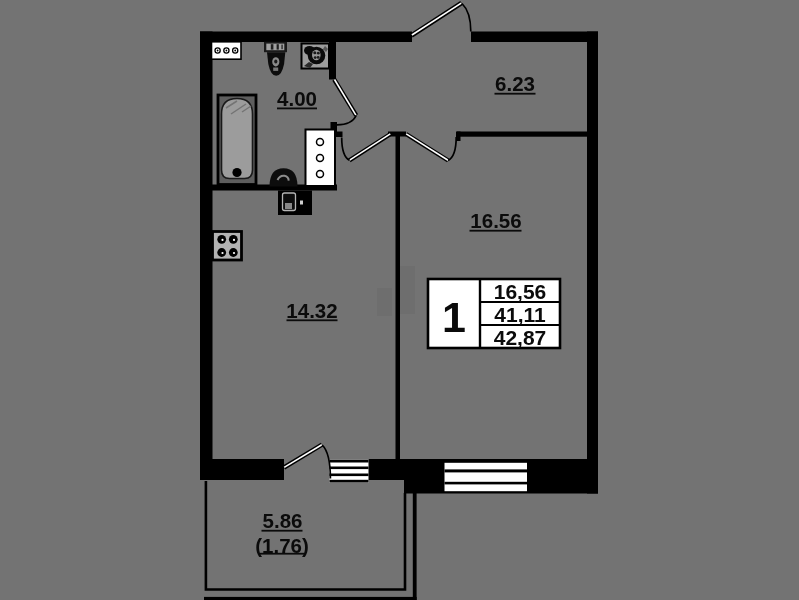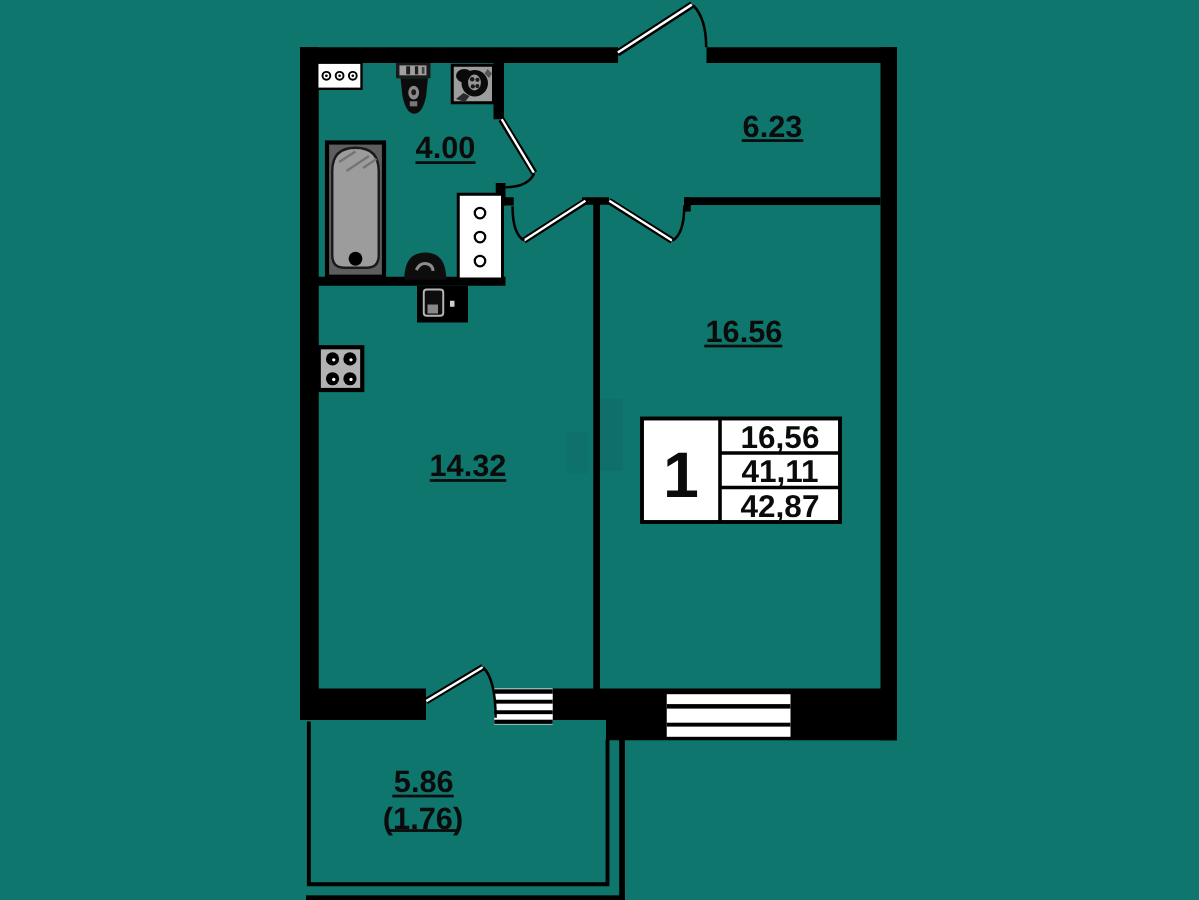--- a/index.html
+++ b/index.html
@@ -1,16 +1,16 @@
 <!DOCTYPE html>
 <html><head>
 <meta charset="utf-8">
 <style>
   html,body{margin:0;padding:0;background:#ffffff;}
-  .wrap{position:relative;width:799px;height:600px;background:#0f766e;overflow:hidden;}
+  .wrap{position:relative;width:799px;height:600px;background:#737373;overflow:hidden;}
   svg{position:absolute;left:0;top:0;}
   text{font-family:"Liberation Sans", sans-serif;font-weight:bold;fill:#0b0b0b;}
 </style>
 </head>
 <body>
 <div class="wrap">
 <svg width="799" height="600" viewBox="0 0 799 600">
 
   <rect x="200" y="31.5" width="212" height="10.5" fill="#000"></rect>
 

